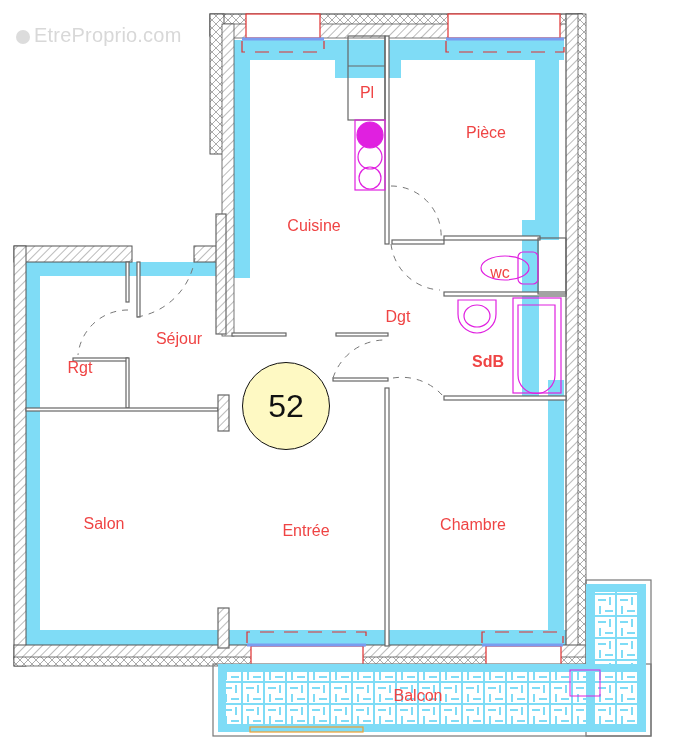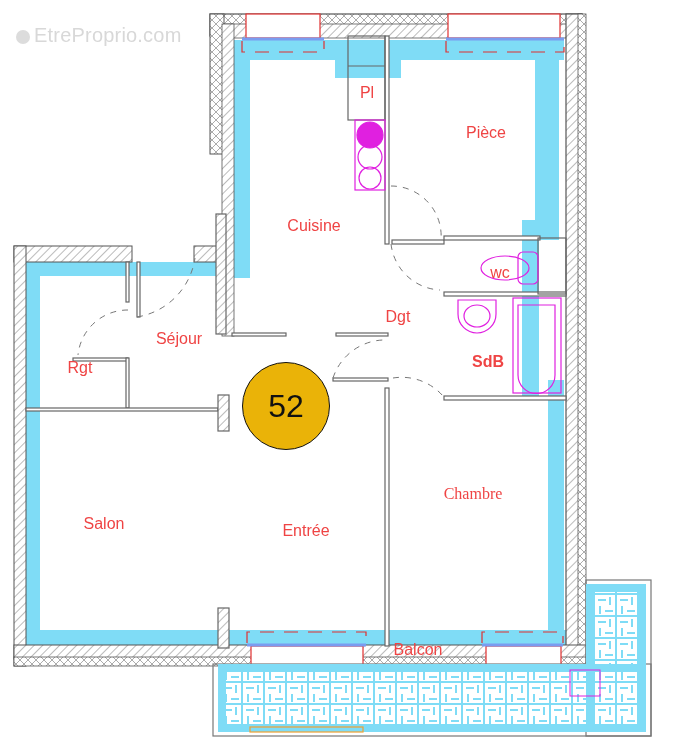--- a/index.html
+++ b/index.html
@@ -1,21 +1,21 @@
 <!DOCTYPE html>
 <html><head>
   <meta charset="utf-8">
   <style>
     html, body { margin: 0; padding: 0; background: #ffffff; }
     body { width: 688px; height: 753px; overflow: hidden; position: relative; font-family: "Liberation Sans", sans-serif; }
     #plan { position: absolute; left: 0; top: 0; width: 688px; height: 753px; }
     .lbl { position: absolute; font-family: "Liberation Sans", sans-serif; font-size: 16px; color: #ef4444; white-space: nowrap; transform: translate(-50%, -50%); }
     .watermark { position: absolute; left: 16px; top: 24px; font-size: 20px; color: #d8d8d8; font-family: "Liberation Sans", sans-serif; letter-spacing: 0.2px; }
     .wm-icon { display: inline-block; width: 14px; height: 14px; border-radius: 50%; background: #dcdcdc; vertical-align: -2px; margin-right: 4px; }
-    .badge { position: absolute; left: 242px; top: 362px; width: 88px; height: 88px; border-radius: 50%; background: #eab308; border: 1.5px solid #111; box-sizing: border-box; display: flex; align-items: center; justify-content: center; font-size: 32px; color: #111; font-family: "Liberation Sans", sans-serif; }
+    .badge { position: absolute; left: 242px; top: 362px; width: 88px; height: 88px; border-radius: 50%; background: #fef9c3; border: 1.5px solid #111; box-sizing: border-box; display: flex; align-items: center; justify-content: center; font-size: 32px; color: #111; font-family: "Liberation Sans", sans-serif; }
   </style>
 </head>
 <body>
 
 <svg id="plan" viewBox="0 0 688 753" xmlns="http://www.w3.org/2000/svg">
   <defs>
     <pattern id="hatch" width="6" height="6" patternUnits="userSpaceOnUse" patternTransform="rotate(45)">
       <rect width="6" height="6" fill="#fff"></rect>
       <line x1="0" y1="0" x2="0" y2="6" stroke="#777" stroke-width="1"></line>
     </pattern>
@@ -154,14 +154,14 @@
 <div class="lbl" style="left:367px;top:93px;">Pl</div>
 <div class="lbl" style="left:486px;top:133px;">Pièce</div>
 <div class="lbl" style="left:314px;top:226px;">Cuisine</div>
 <div class="lbl" style="left:482px;top:273px;margin-left:18px;">wc</div>
 <div class="lbl" style="left:398px;top:317px;">Dgt</div>
 <div class="lbl" style="left:80px;top:352px;margin-top:16px;">Rgt</div>
 <div class="lbl" style="left:179px;top:339px;">Séjour</div>
 <div class="lbl" style="left:488px;top:362px;font-weight:bold;">SdB</div>
 <div class="lbl" style="left:104px;top:524px;">Salon</div>
 <div class="lbl" style="left:306px;top:531px;">Entrée</div>
-<div class="lbl" style="left:473px;top:494px;font-family:Liberation Serif, serif;">Chambre</div>
-<div class="lbl" style="left:418px;top:650px;">Balcon</div>
+<div class="lbl" style="left:473px;top:525px;">Chambre</div>
+<div class="lbl" style="left:418px;top:696px;">Balcon</div>
 
 </body></html>

